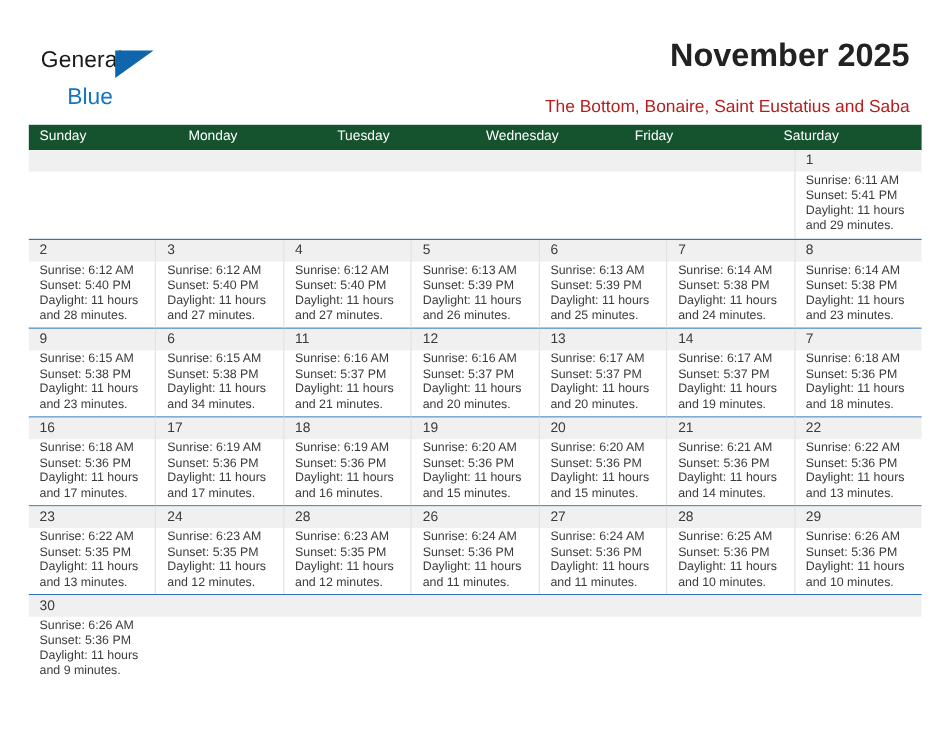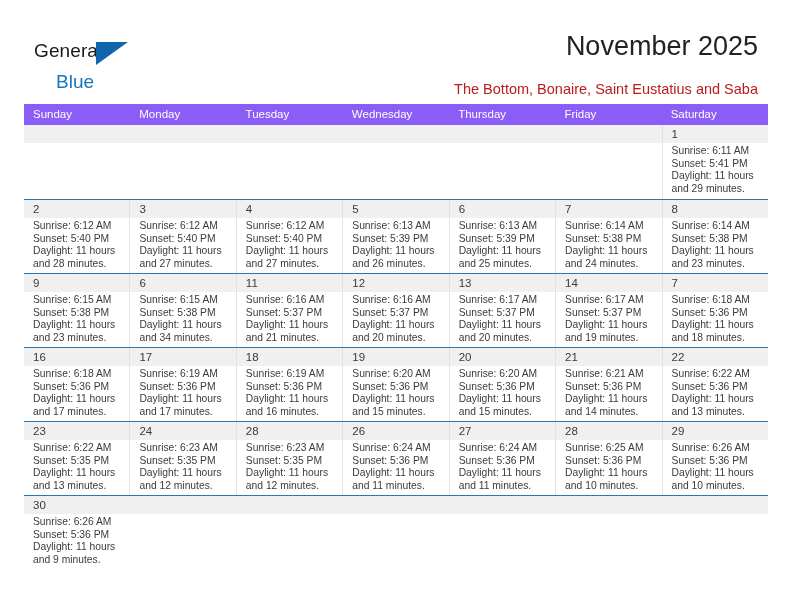--- a/index.html
+++ b/index.html
@@ -66,21 +66,21 @@
   }
 
   .titles {
     position: absolute;
     right: 34px;
     top: 30px;
     text-align: right;
   }
   .cal-title {
     font-size: 27px;
-    font-weight: normal;
+    font-weight: bold;
     color: #222222;
     line-height: 32px;
     white-space: nowrap;
   }
   .cal-subtitle {
     font-size: 14.5px;
     color: #b91c1c;
     line-height: 22px;
     margin-top: 16px;
     white-space: nowrap;
@@ -89,21 +89,21 @@
   
   .calendar {
     position: absolute;
     left: 24px;
     top: 104px;
     width: 744px;
   }
 
   .dow-row {
     display: flex;
-    background: #8b5cf6;
+    background: #14532d;
     height: 21px;
   }
   .dow-cell {
     flex: 1 1 0;
     color: #ffffff;
     font-size: 11.5px;
     line-height: 21px;
     padding-left: 9px;
     box-sizing: border-box;
     white-space: nowrap;
@@ -188,21 +188,20 @@
 
   </div>
 
   <div class="calendar">
 
     <div class="dow-row">
       <div class="dow-cell">Sunday</div>
       <div class="dow-cell">Monday</div>
       <div class="dow-cell">Tuesday</div>
       <div class="dow-cell">Wednesday</div>
-      <div class="dow-cell">Thursday</div>
       <div class="dow-cell">Friday</div>
       <div class="dow-cell">Saturday</div>
     </div>
 
     <div id="weeks-container">
         <div class="week-row">
           <div class="date-band"></div>
           <div class="cells">
             <div class="cell empty">
               <div class="day-num"></div>

